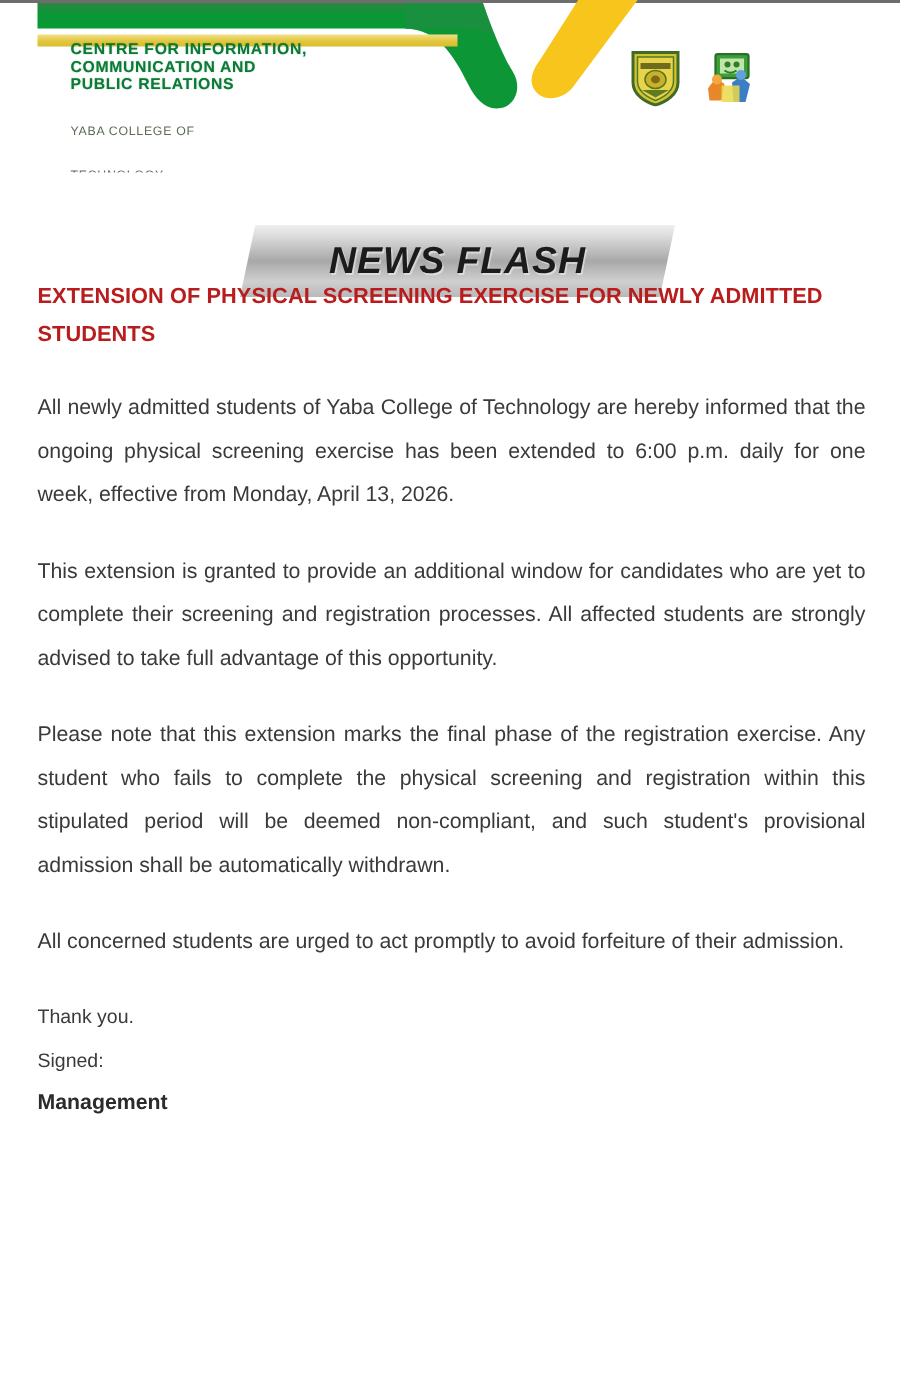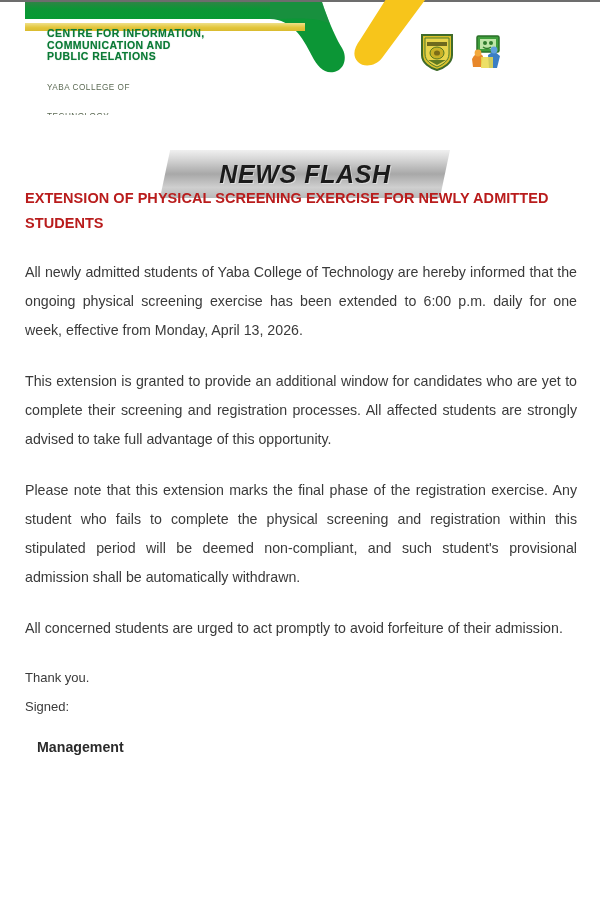--- a/index.html
+++ b/index.html
@@ -178,21 +178,21 @@
     font-size: 13px;
     line-height: 29px;
     color: #3a3a3a;
     margin: 0;
   }
   .signoff-name {
     font-size: 14.2px;
     line-height: 29px;
     font-weight: bold;
     color: #2b2b2b;
-    margin: 12px;
+    margin: 0;
   }
 </style>
 </head>
 <body>
 
 <div class="top-rule"></div>
 
 <div class="letterhead">
 
   <div class="green-bar"></div>

